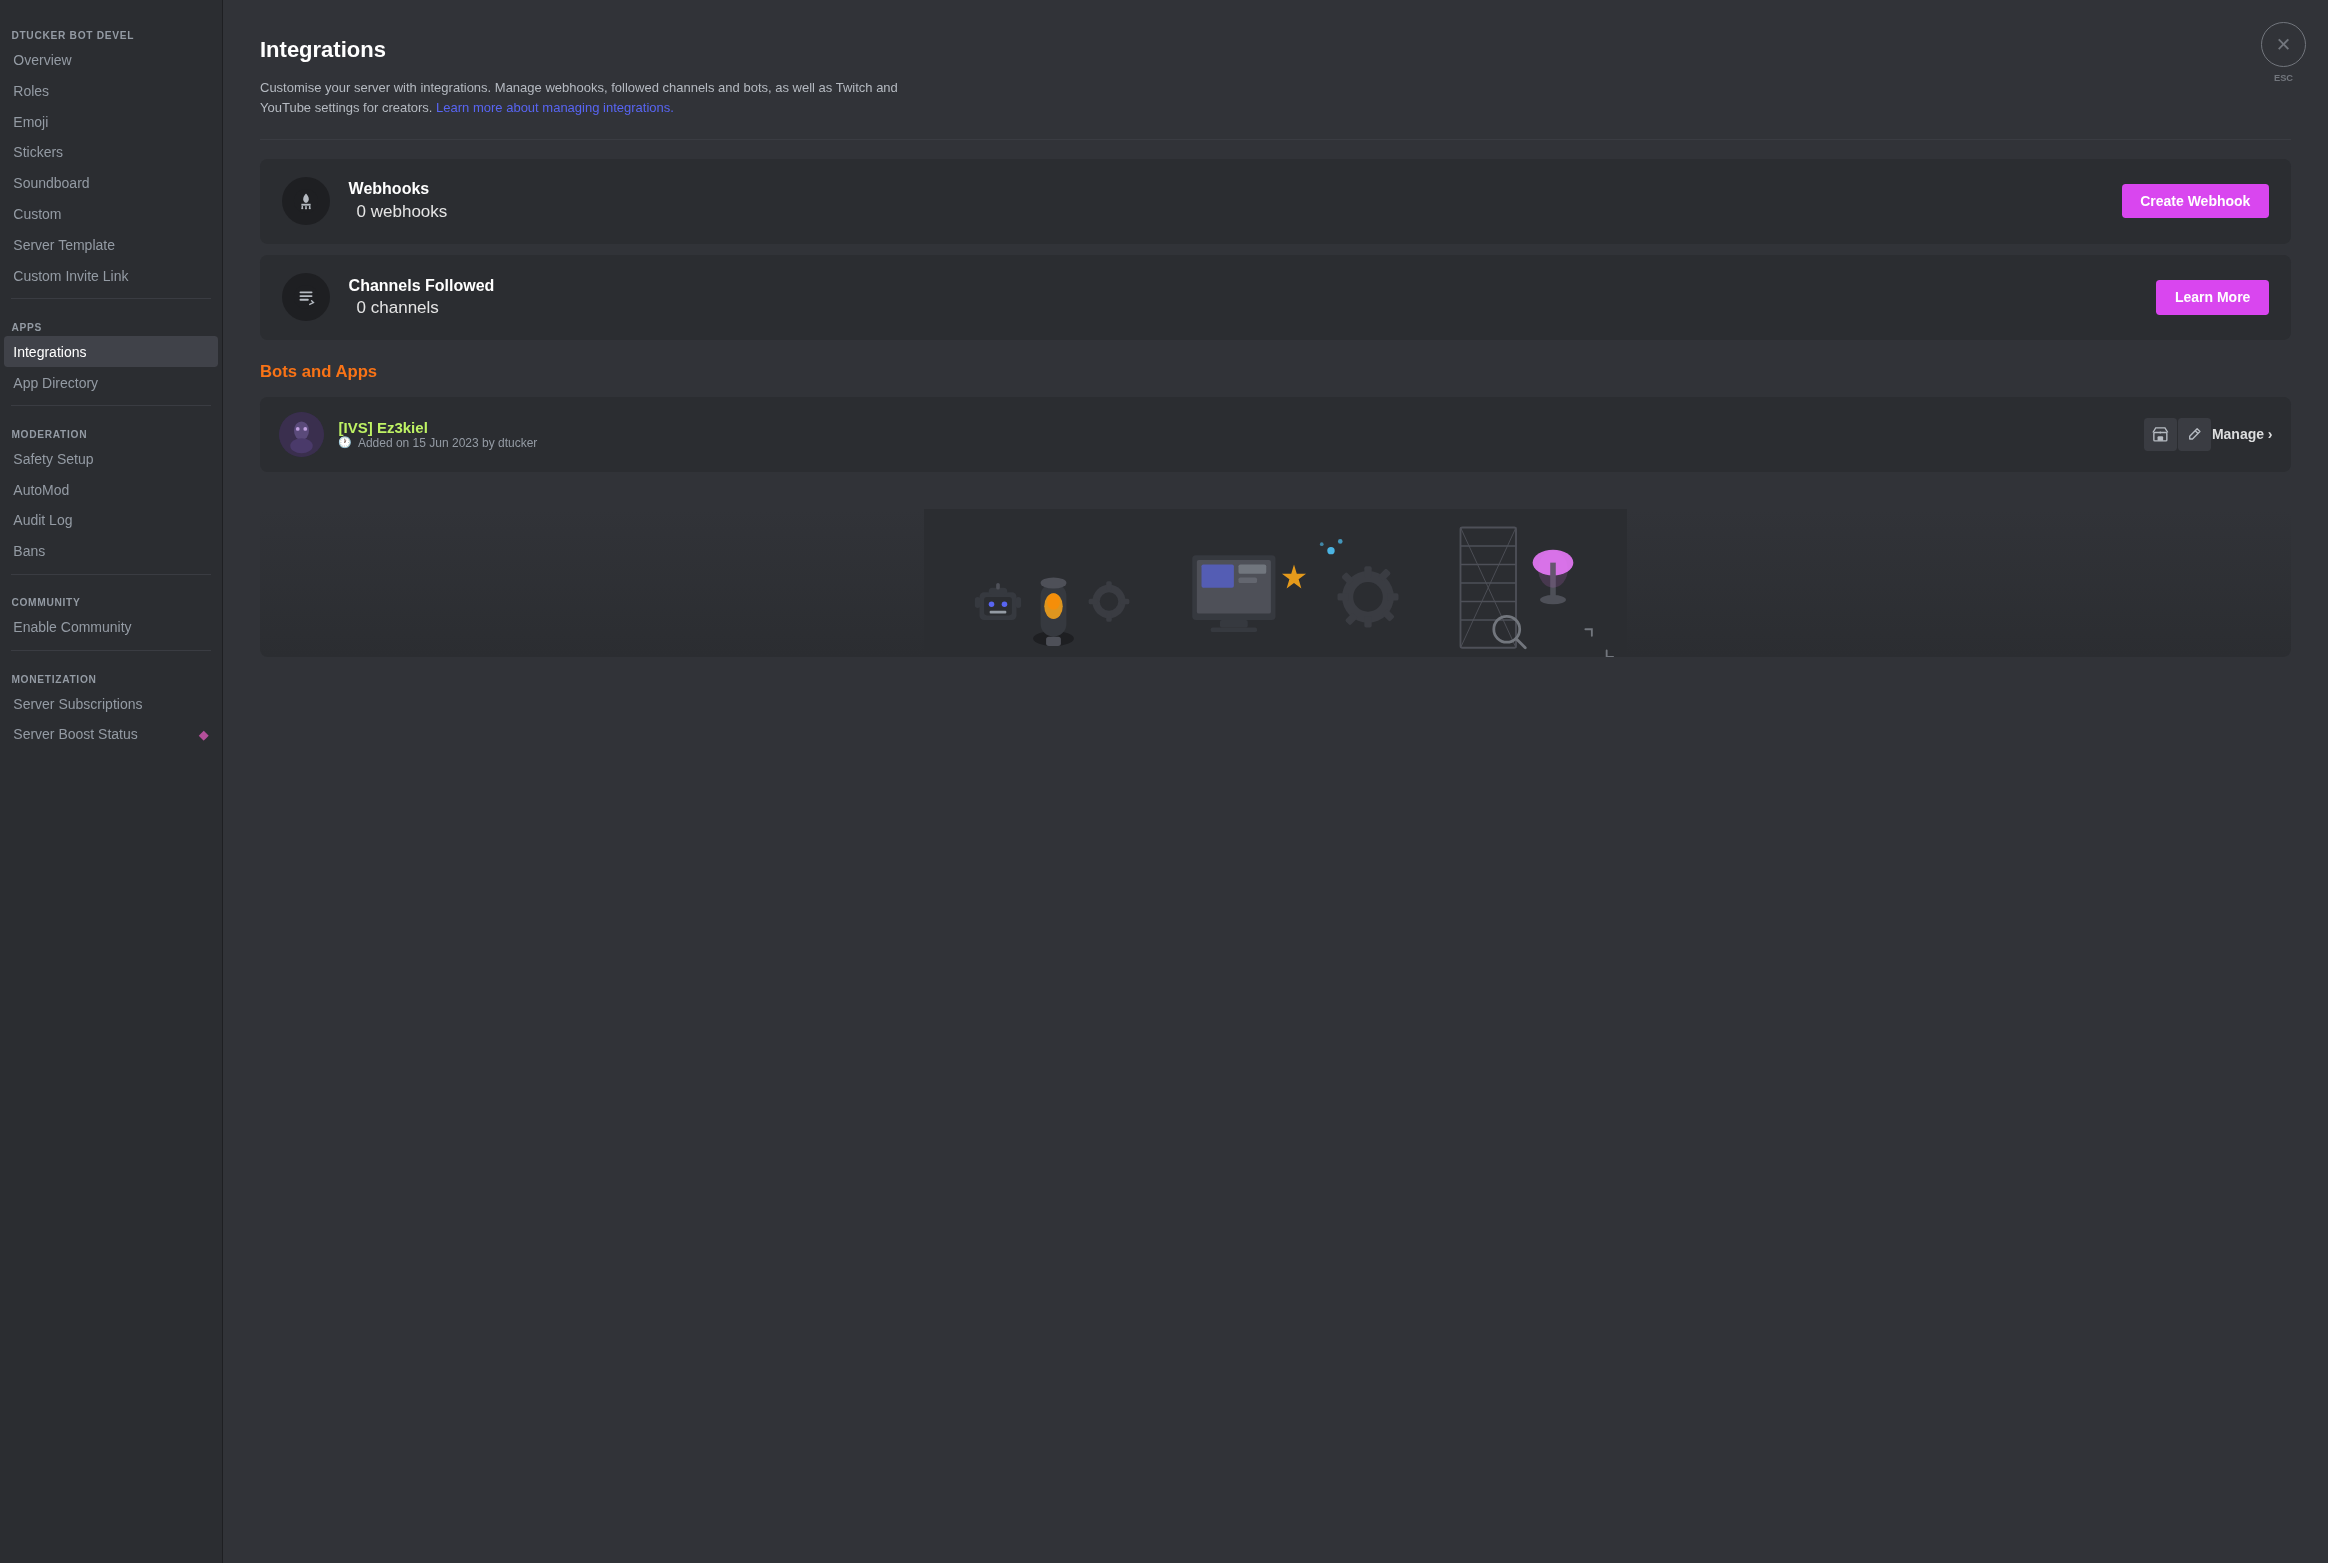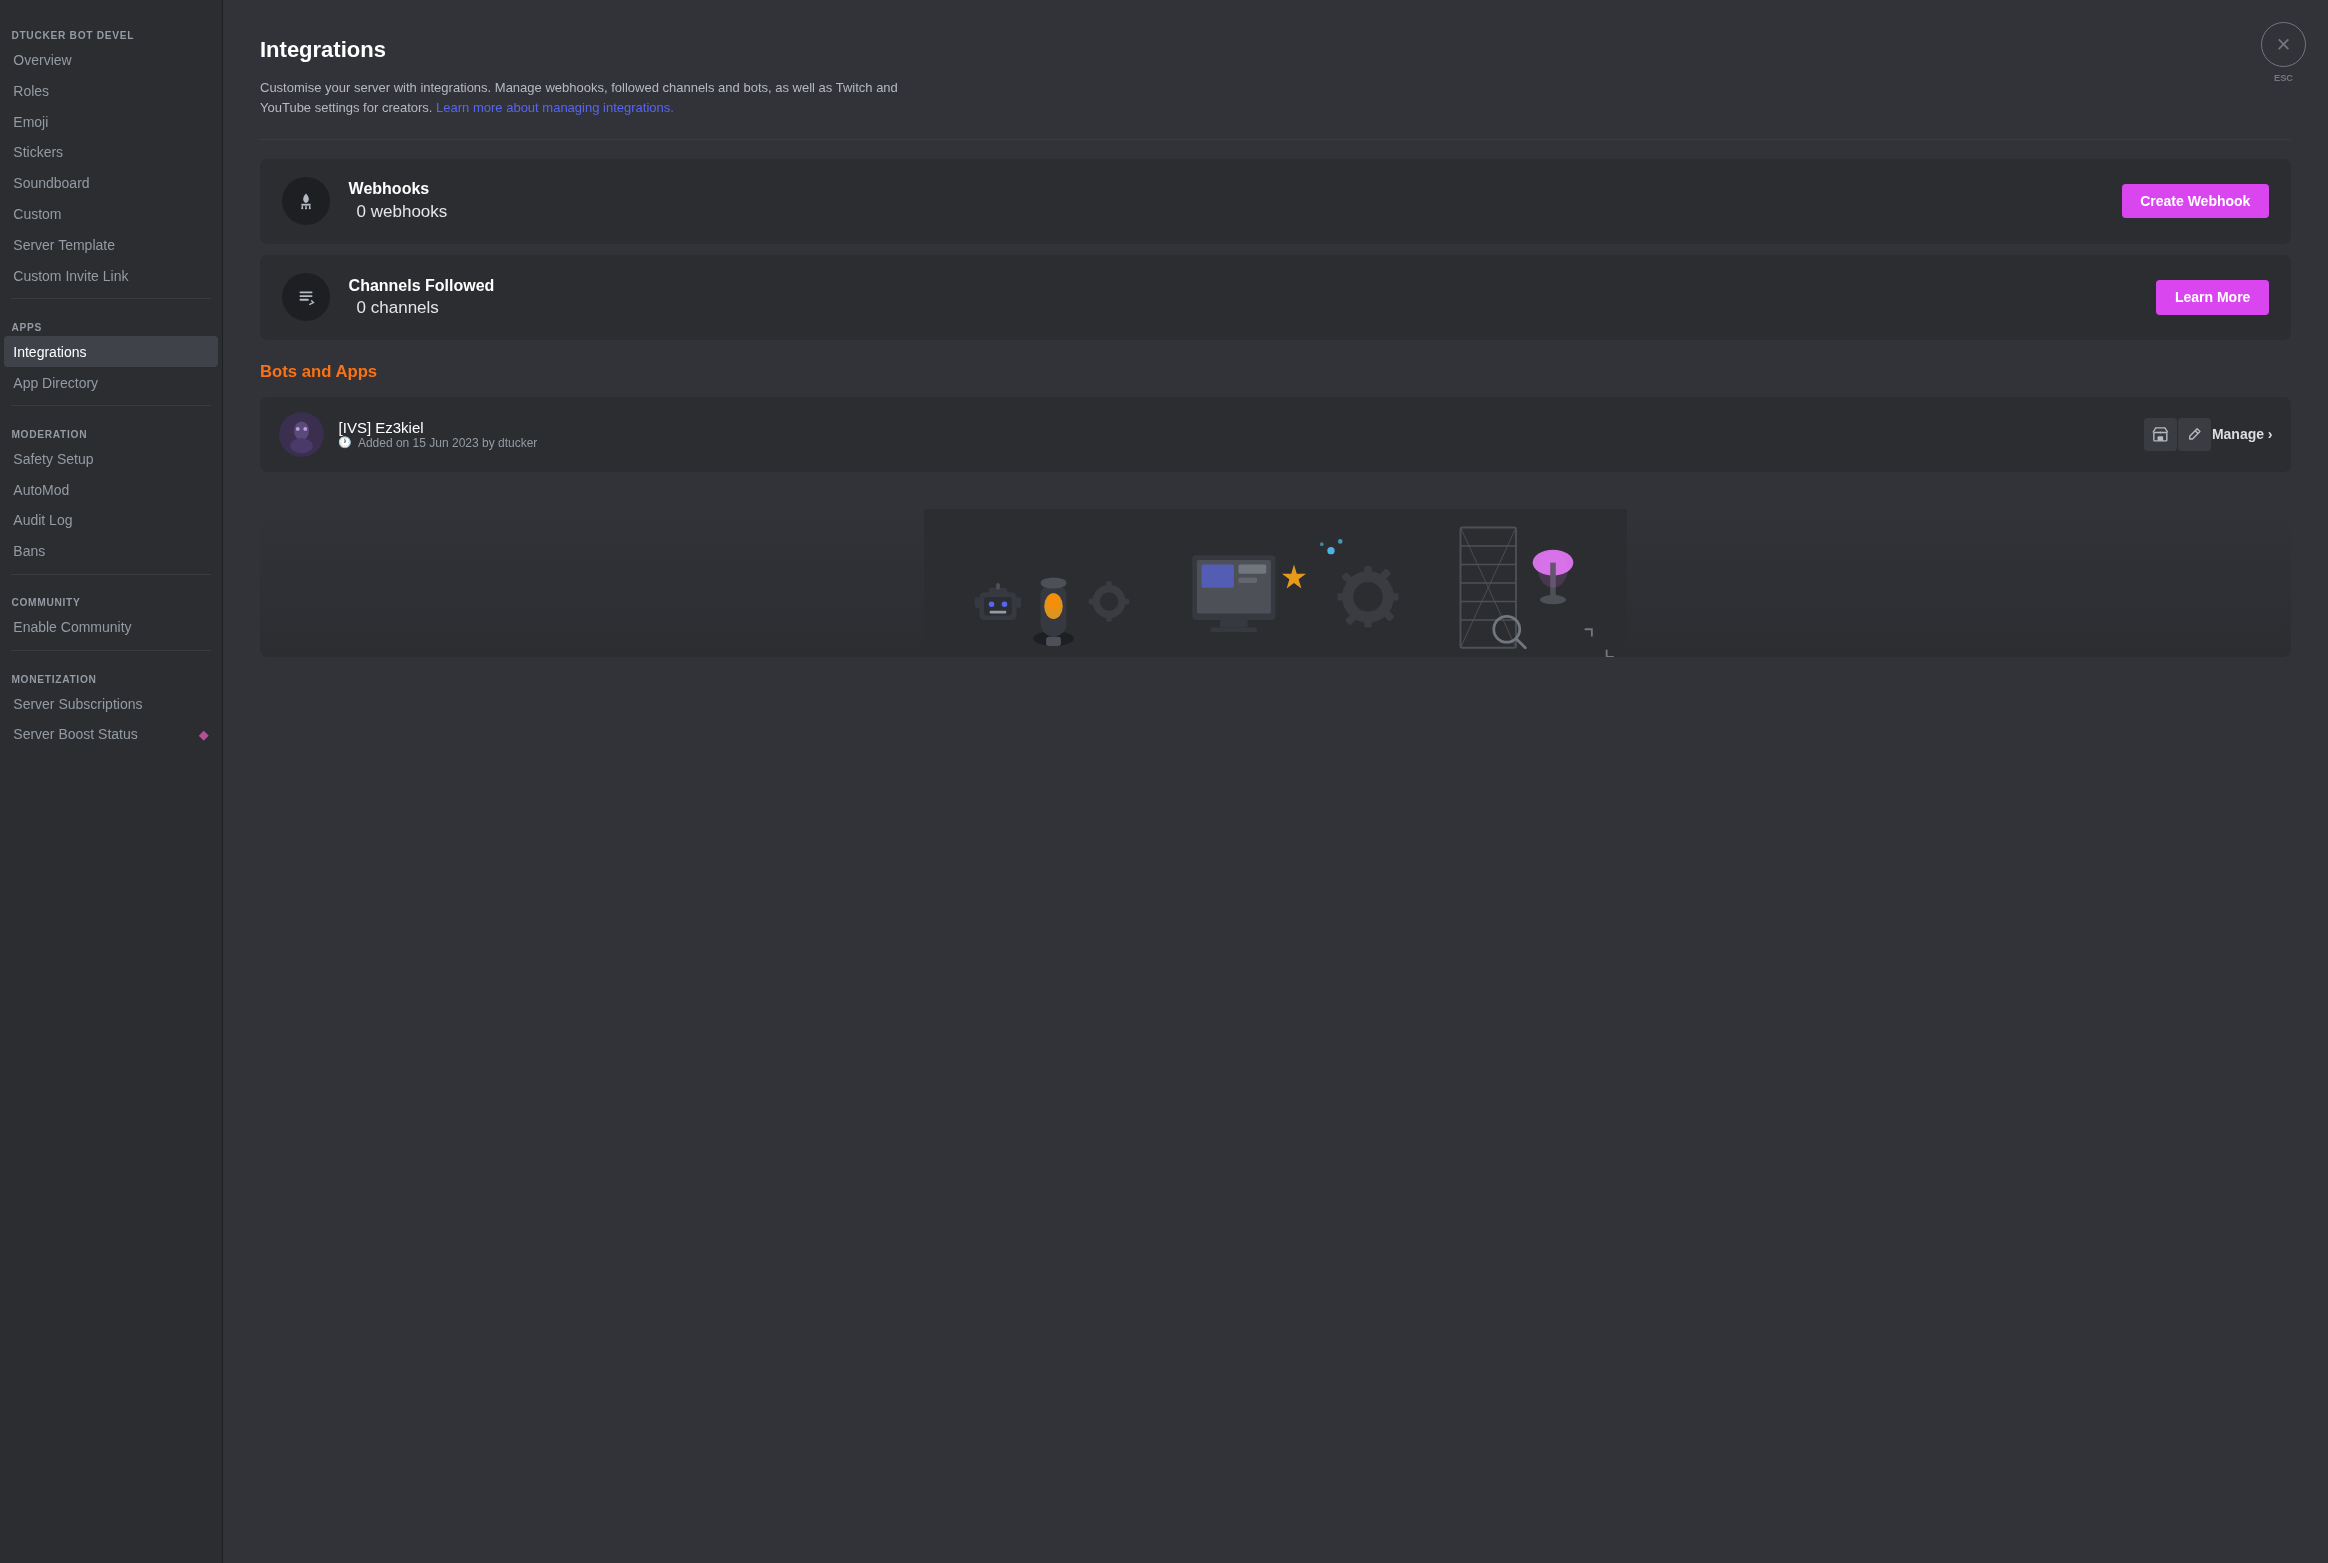--- a/index.html
+++ b/index.html
@@ -211,22 +211,22 @@
       justify-content: center;
       font-size: 20.4px;
     }
 
     .bot-info {
       flex: 1;
     }
 
     .bot-name {
       font-size: 15px;
-      font-weight: 400;
-      color: #ffffff;
+      font-weight: 700;
+      color: #bef264;
       margin-bottom: 0;
     }
 
     .bot-meta {
       font-size: 12px;
       color: #949ba4;
       display: flex;
       align-items: center;
       gap: 5.6px;
     }

